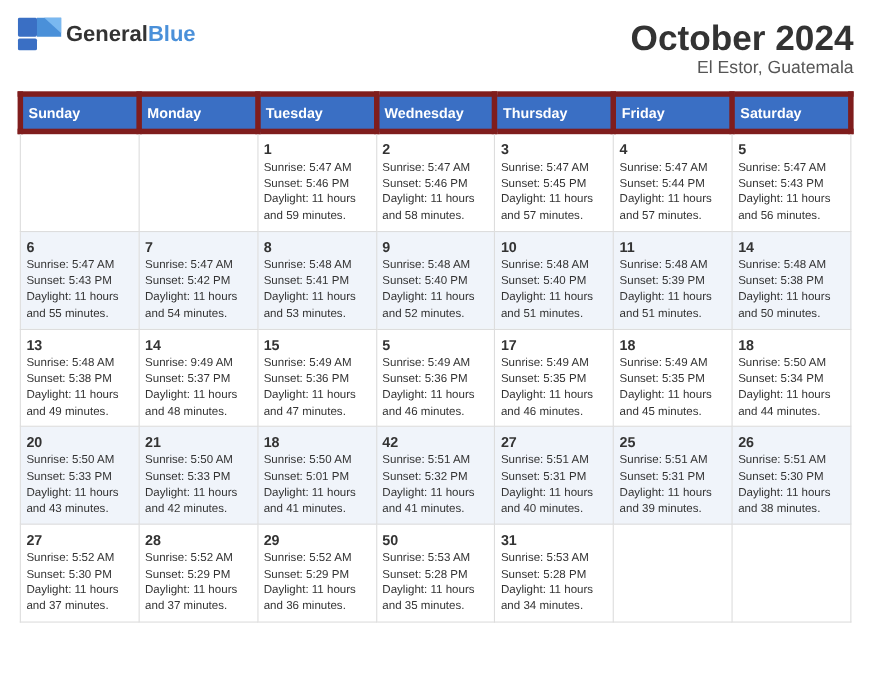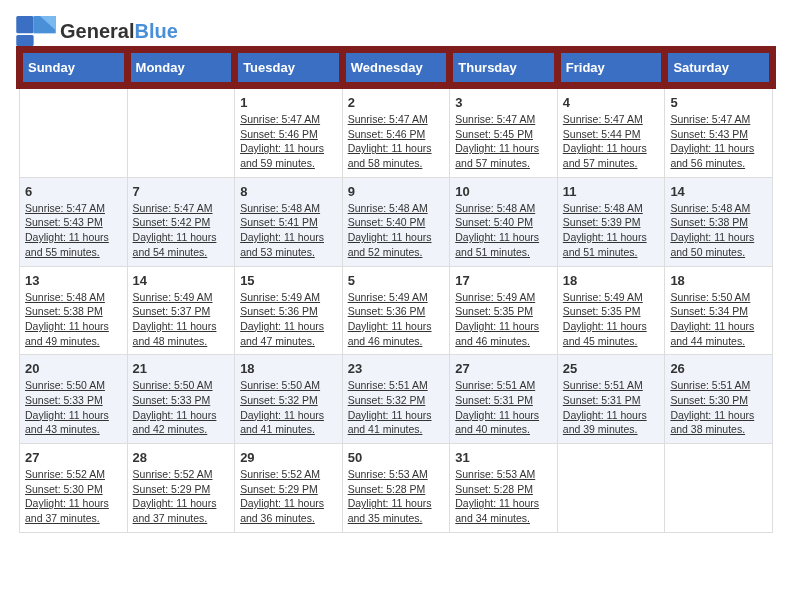--- a/index.html
+++ b/index.html
@@ -7,21 +7,21 @@
       font-family: Arial, sans-serif;
       background: #fff;
       width: 792px;
       min-height: 612px;
       padding: 16px;
     }
     .header {
       display: flex;
       justify-content: space-between;
       align-items: flex-start;
-      margin-bottom: 0;
+      margin-bottom: 12px;
     }
     .logo-icon {
       width: 40px;
       height: 30px;
       margin-right: 4px;
     }
     .logo-wrapper {
       display: flex;
       align-items: center;
     }
@@ -42,21 +42,21 @@
       border-collapse: collapse;
       table-layout: fixed;
     }
     thead tr th {
       background: #3a6fc4;
       color: #fff;
       font-size: 13px;
       font-weight: bold;
       padding: 7px 5px;
       text-align: left;
-      border: 7px solid #7f1d1d;
+      border: 5px solid #7f1d1d;
     }
     tbody tr {
       border-bottom: 1px solid #ccc;
     }
     tbody tr:nth-child(odd) {
       background: #fff;
     }
     tbody tr:nth-child(even) {
       background: #f0f4fa;
     }
@@ -71,39 +71,42 @@
     .day-num {
       font-size: 13px;
       font-weight: bold;
       display: block;
       margin-bottom: 2px;
     }
     .cell-info {
       font-size: 10.5px;
       line-height: 1.4;
       color: #333;
-      text-decoration: underline;
     }
   </style>
 </head>
 <body>
 
 <div class="header">
   <div class="logo-wrapper">
     <svg class="logo-icon" viewBox="0 0 50 38" xmlns="http://www.w3.org/2000/svg">
       <rect x="0" y="0" width="22" height="22" rx="2" fill="#3a6fc4"></rect>
       <polygon points="22,0 50,0 50,22 22,22" fill="#4a90d9"></polygon>
       <polygon points="30,0 50,0 50,18" fill="#7ab8f0"></polygon>
       <rect x="0" y="24" width="22" height="14" rx="2" fill="#3a6fc4"></rect>
     </svg>
     <div>
       <div style="font-size:20px;font-weight:bold;color:#333;line-height:1.1;">
         <span style="color:#333;">General</span><span style="color:#4a90d9;">Blue</span>
       </div>
     </div>
+  </div>
+  <div class="title-block">
+    <div class="month-title">October 2024</div>
+    <div class="subtitle">El Estor, Guatemala</div>
   </div>
 </div>
 
 <table>
   <thead>
     <tr>
       <th>Sunday</th>
       <th>Monday</th>
       <th>Tuesday</th>
       <th>Wednesday</th>
@@ -193,21 +196,21 @@
       </tr>
       <tr>
         <td>
           <span class="day-num">13</span>
           <div class="cell-info">Sunrise: 5:48 AM
 Sunset: 5:38 PM
 Daylight: 11 hours and 49 minutes.</div>
         </td>
         <td>
           <span class="day-num">14</span>
-          <div class="cell-info">Sunrise: 5:49 AM
+          <div class="cell-info">Sunrise: 9:49 AM
 Sunset: 5:37 PM
 Daylight: 11 hours and 48 minutes.</div>
         </td>
         <td>
           <span class="day-num">15</span>
           <div class="cell-info">Sunrise: 5:49 AM
 Sunset: 5:36 PM
 Daylight: 11 hours and 47 minutes.</div>
         </td>
         <td>
@@ -244,25 +247,25 @@
         </td>
         <td>
           <span class="day-num">21</span>
           <div class="cell-info">Sunrise: 5:50 AM
 Sunset: 5:33 PM
 Daylight: 11 hours and 42 minutes.</div>
         </td>
         <td>
           <span class="day-num">18</span>
           <div class="cell-info">Sunrise: 5:50 AM
-Sunset: 5:32 PM
+Sunset: 5:01 PM
 Daylight: 11 hours and 41 minutes.</div>
         </td>
         <td>
-          <span class="day-num">23</span>
+          <span class="day-num">42</span>
           <div class="cell-info">Sunrise: 5:51 AM
 Sunset: 5:32 PM
 Daylight: 11 hours and 41 minutes.</div>
         </td>
         <td>
           <span class="day-num">27</span>
           <div class="cell-info">Sunrise: 5:51 AM
 Sunset: 5:31 PM
 Daylight: 11 hours and 40 minutes.</div>
         </td>

